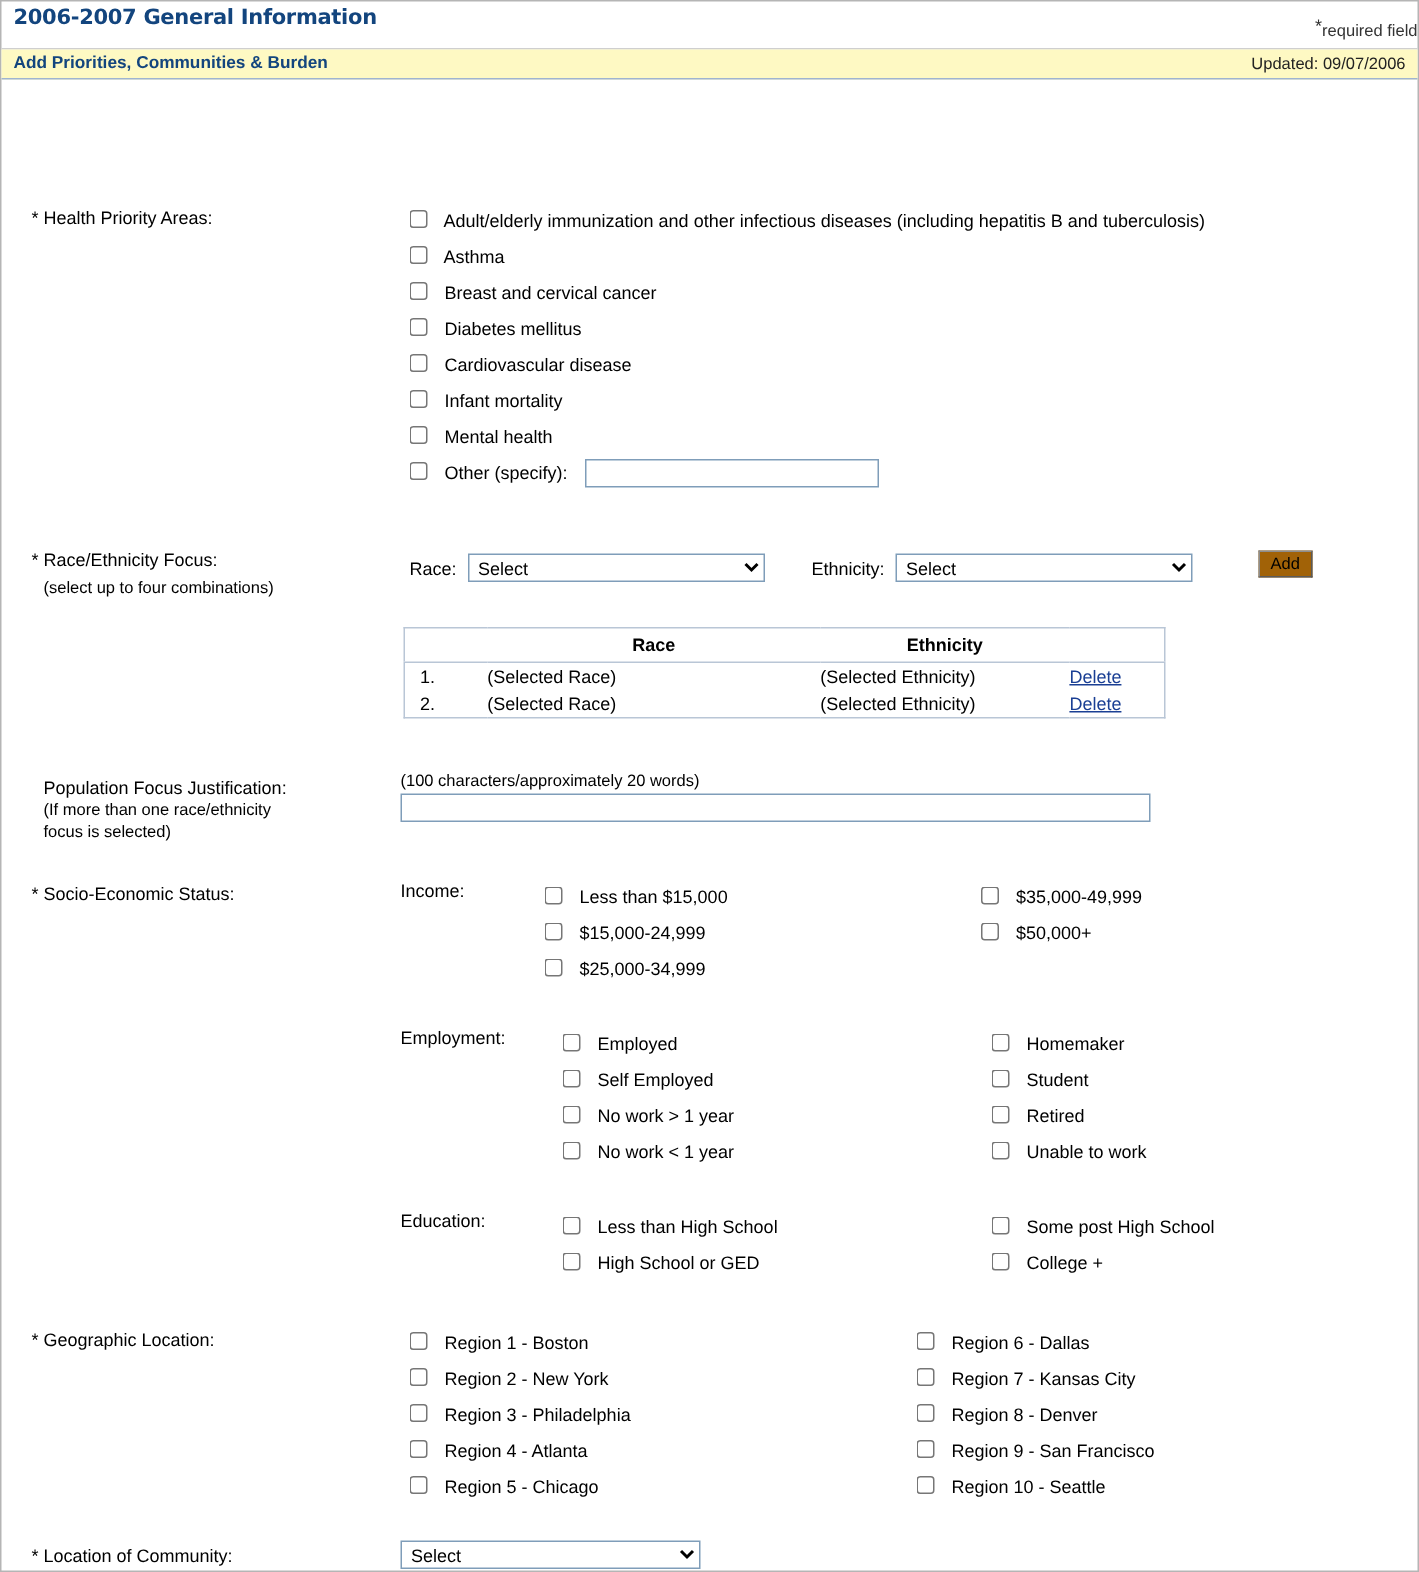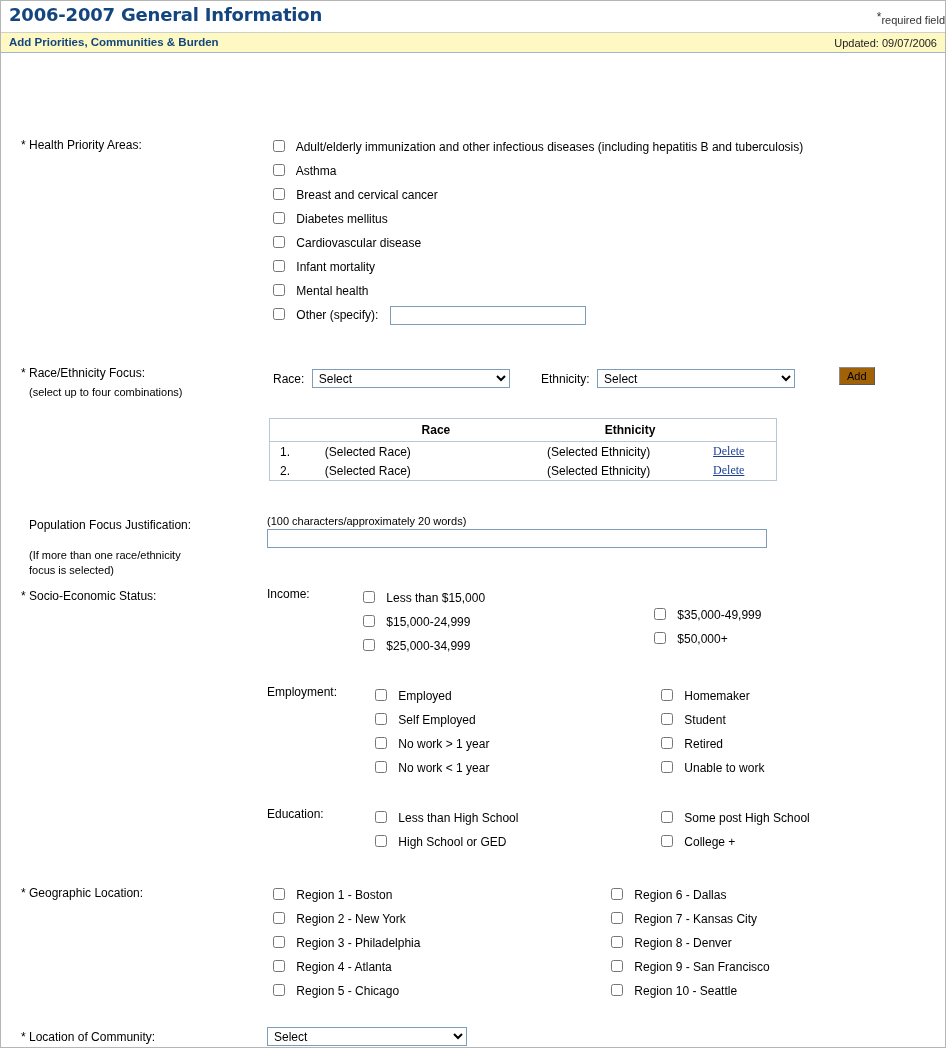--- a/index.html
+++ b/index.html
@@ -26,21 +26,21 @@
   .header {
     position: relative;
     height: 31px;
     border-bottom: 1px solid #cfcfcf;
   }
   .header-title {
     position: absolute;
     left: 8px;
     top: 3px;
     font-family: "DejaVu Sans", sans-serif;
-    font-size: 18px;
+    font-size: 14px;
     font-weight: bold;
     color: #13457e;
     letter-spacing: -0.2px;
   }
   .required-note {
     position: absolute;
     right: 0;
     top: 9px;
     font-size: 11px;
     color: #333333;
@@ -152,21 +152,21 @@
     border-bottom: 1px solid #b9c6d6;
     background: #ffffff;
   }
   .re-table td {
     font-size: 12px;
     padding: 2px 0;
   }
   .col-num { width: 46px; padding-left: 10px !important; }
   .col-race { width: 228px; }
   .col-eth { width: 170px; }
-  .col-act { width: 64px; font-family: Liberation Serif, serif; }
+  .col-act { width: 64px; }
   .link {
     color: #1a3f94;
     text-decoration: underline;
     cursor: pointer;
     font-size: 12px;
   }
   .hint {
     font-size: 11px;
     color: #000;
   }
@@ -273,21 +273,21 @@
             <td class="col-eth">(Selected Ethnicity)</td>
             <td class="col-act"><span class="link">Delete</span></td>
           </tr>
         </tbody>
       </table>
     </div>
 
     <div class="row">
       <div class="label" style="left:28px; top:455px; line-height:14px;">
         <span>Population Focus Justification:</span>
-        <span class="sub" style="margin-top:16px;">(If more than one race/ethnicity</span>
+        <span class="sub" style="margin-top:1px;">(If more than one race/ethnicity</span>
         <span class="sub" style="margin-top:1px;">focus is selected)</span>
       </div>
       <div class="hint" style="position:absolute; left:266px; top:452px;">(100 characters/approximately 20 words)</div>
       <input type="text" class="textbox" style="position: absolute; left: 266px; top: 466px; width: 494px;">
     </div>
 
     <div class="row">
       <div class="label" style="left:20px; top:526px;">* Socio-Economic Status:</div>
 
       <div class="label" style="left:266px; top:524px;">Income:</div>
@@ -298,21 +298,21 @@
         </div>
         <div class="cb-line">
           <input type="checkbox" style="">
           <span class="txt">$15,000-24,999</span>
         </div>
         <div class="cb-line">
           <input type="checkbox" style="">
           <span class="txt">$25,000-34,999</span>
         </div>
       </div>
-      <div style="position:absolute; left:653px; top:540px;">
+      <div style="position:absolute; left:653px; top:523px;">
         <div class="cb-line">
           <input type="checkbox" style="">
           <span class="txt">$35,000-49,999</span>
         </div>
         <div class="cb-line">
           <input type="checkbox" style="">
           <span class="txt">$50,000+</span>
         </div>
       </div>
 

